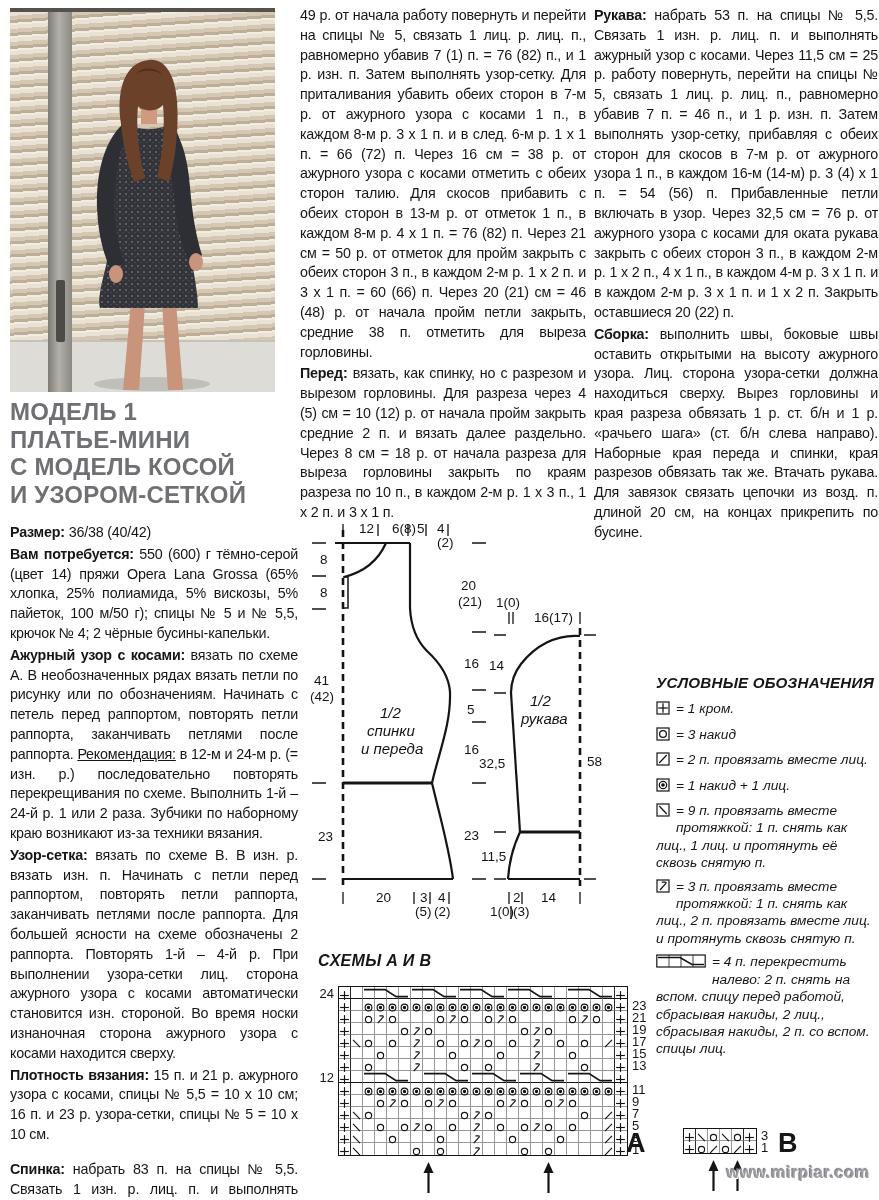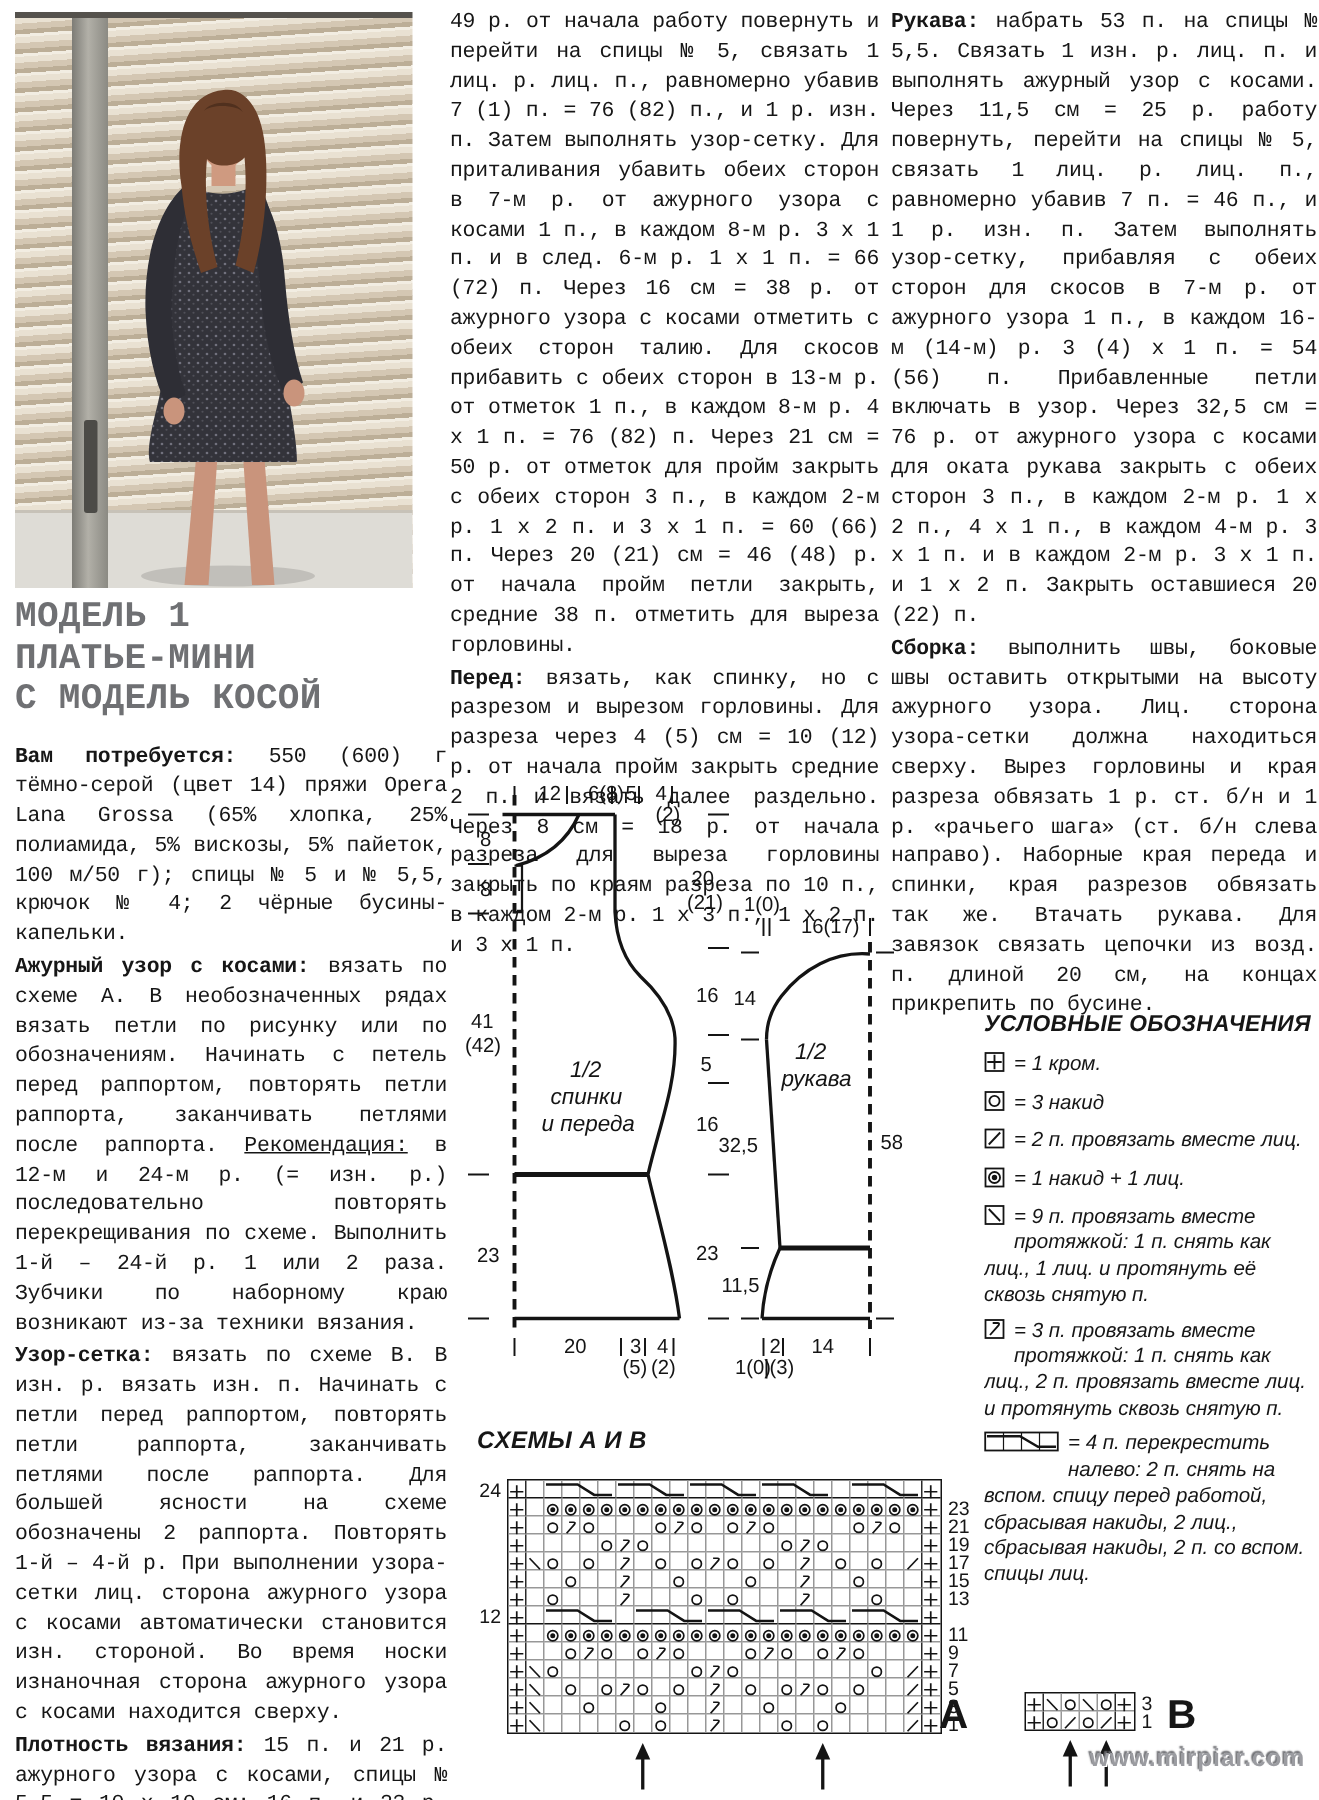--- a/index.html
+++ b/index.html
@@ -1,19 +1,19 @@
 <!DOCTYPE html>
 <html lang="ru"><head>
 <meta charset="utf-8">
 <style>
   html,body{margin:0;padding:0;background:#ffffff;}
   .page{position:relative;width:879px;height:1200px;background:#fff;overflow:hidden;
         font-family:"Liberation Sans",sans-serif;color:#161616;}
   
-  .col{position:absolute;text-align:justify;font-size:14.3px;line-height:19.8px;letter-spacing:-0.2px;font-family:Liberation Mono, monospace;}
+  .col{position:absolute;text-align:justify;font-size:14.3px;line-height:19.8px;letter-spacing:-0.2px;}
   .para{margin:0 0 2px 0;}
   .para.gap{margin-top:15px;}
   .para .b{font-weight:bold;}
   .para .u{text-decoration:underline;}
   
   .title{font-size:24px;font-weight:bold;color:#6f7073;line-height:27.5px;margin:0 0 15px 0;letter-spacing:.2px;}
   
   .photo{position:absolute;left:10px;top:8px;width:265px;height:380px;overflow:hidden;
          border-top:4px solid #55524d;
          background:repeating-linear-gradient(176deg,#e9e1d2 0px,#e9e1d2 4px,#d4c7b3 4px,#d4c7b3 8px,#bcae97 8px,#bcae97 11px,#f2ede2 11px,#f2ede2 13px);}
@@ -79,22 +79,24 @@
       <path d="M139,48 C114,50 106,80 111,112 C113,134 118,152 124,170 L135,166 C128,140 126,114 128,94 C133,100 147,100 153,93 C155,114 153,140 147,165 L159,170 C166,146 169,114 167,89 C165,60 153,46 139,48 Z" fill="#6b4129"></path>
       <path d="M126,62 C130,55 148,54 152,63 C149,58 131,57 126,62 Z" fill="#50301e"></path>
     </svg>
   </div>
 
   <div class="col" style="left:10px;top:398px;width:288px;">
     <div class="title" id="title-block">
         <div>МОДЕЛЬ 1</div>
         <div>ПЛАТЬЕ-МИНИ</div>
         <div>С МОДЕЛЬ КОСОЙ</div>
+        <div>И УЗОРОМ-СЕТКОЙ</div>
       </div>
     <div id="left-paras">
+        <div class="para"><span class="b">Размер:</span><span> 36/38 (40/42)</span></div>
         <div class="para"><span class="b">Вам потребуется:</span><span> 550 (600) г тёмно-серой (цвет 14) пряжи Opera Lana Grossa (65% хлопка, 25% полиамида, 5% вискозы, 5% пайеток, 100 м/50 г); спицы № 5 и № 5,5, крючок № 4; 2 чёрные бусины-капельки.</span></div>
         <div class="para"><span class="b">Ажурный узор с косами:</span><span> вязать по схеме А. В необозначенных рядах вязать петли по рисунку или по обозначениям. Начинать с петель перед раппортом, повторять петли раппорта, заканчивать петлями после раппорта. </span><span class="u">Рекомендация:</span><span> в 12-м и 24-м р. (= изн. р.) последовательно повторять перекрещивания по схеме. Выполнить 1-й – 24-й р. 1 или 2 раза. Зубчики по наборному краю возникают из-за техники вязания.</span></div>
         <div class="para"><span class="b">Узор-сетка:</span><span> вязать по схеме В. В изн. р. вязать изн. п. Начинать с петли перед раппортом, повторять петли раппорта, заканчивать петлями после раппорта. Для большей ясности на схеме обозначены 2 раппорта. Повторять 1-й – 4-й р. При выполнении узора-сетки лиц. сторона ажурного узора с косами автоматически становится изн. стороной. Во время носки изнаночная сторона ажурного узора с косами находится сверху.</span></div>
         <div class="para"><span class="b">Плотность вязания:</span><span> 15 п. и 21 р. ажурного узора с косами, спицы № 5,5 = 10 х 10 см; 16 п. и 23 р. узора-сетки, спицы № 5 = 10 х 10 см.</span></div>
         <div class="para gap"><span class="b">Спинка:</span><span> набрать 83 п. на спицы № 5,5. Связать 1 изн. р. лиц. п. и выполнять ажурный узор с косами. Через 23 см =</span></div>
       </div>
   </div>
 
   <div class="col" style="left:300px;top:6px;width:286px;">
     <div id="middle-paras">

